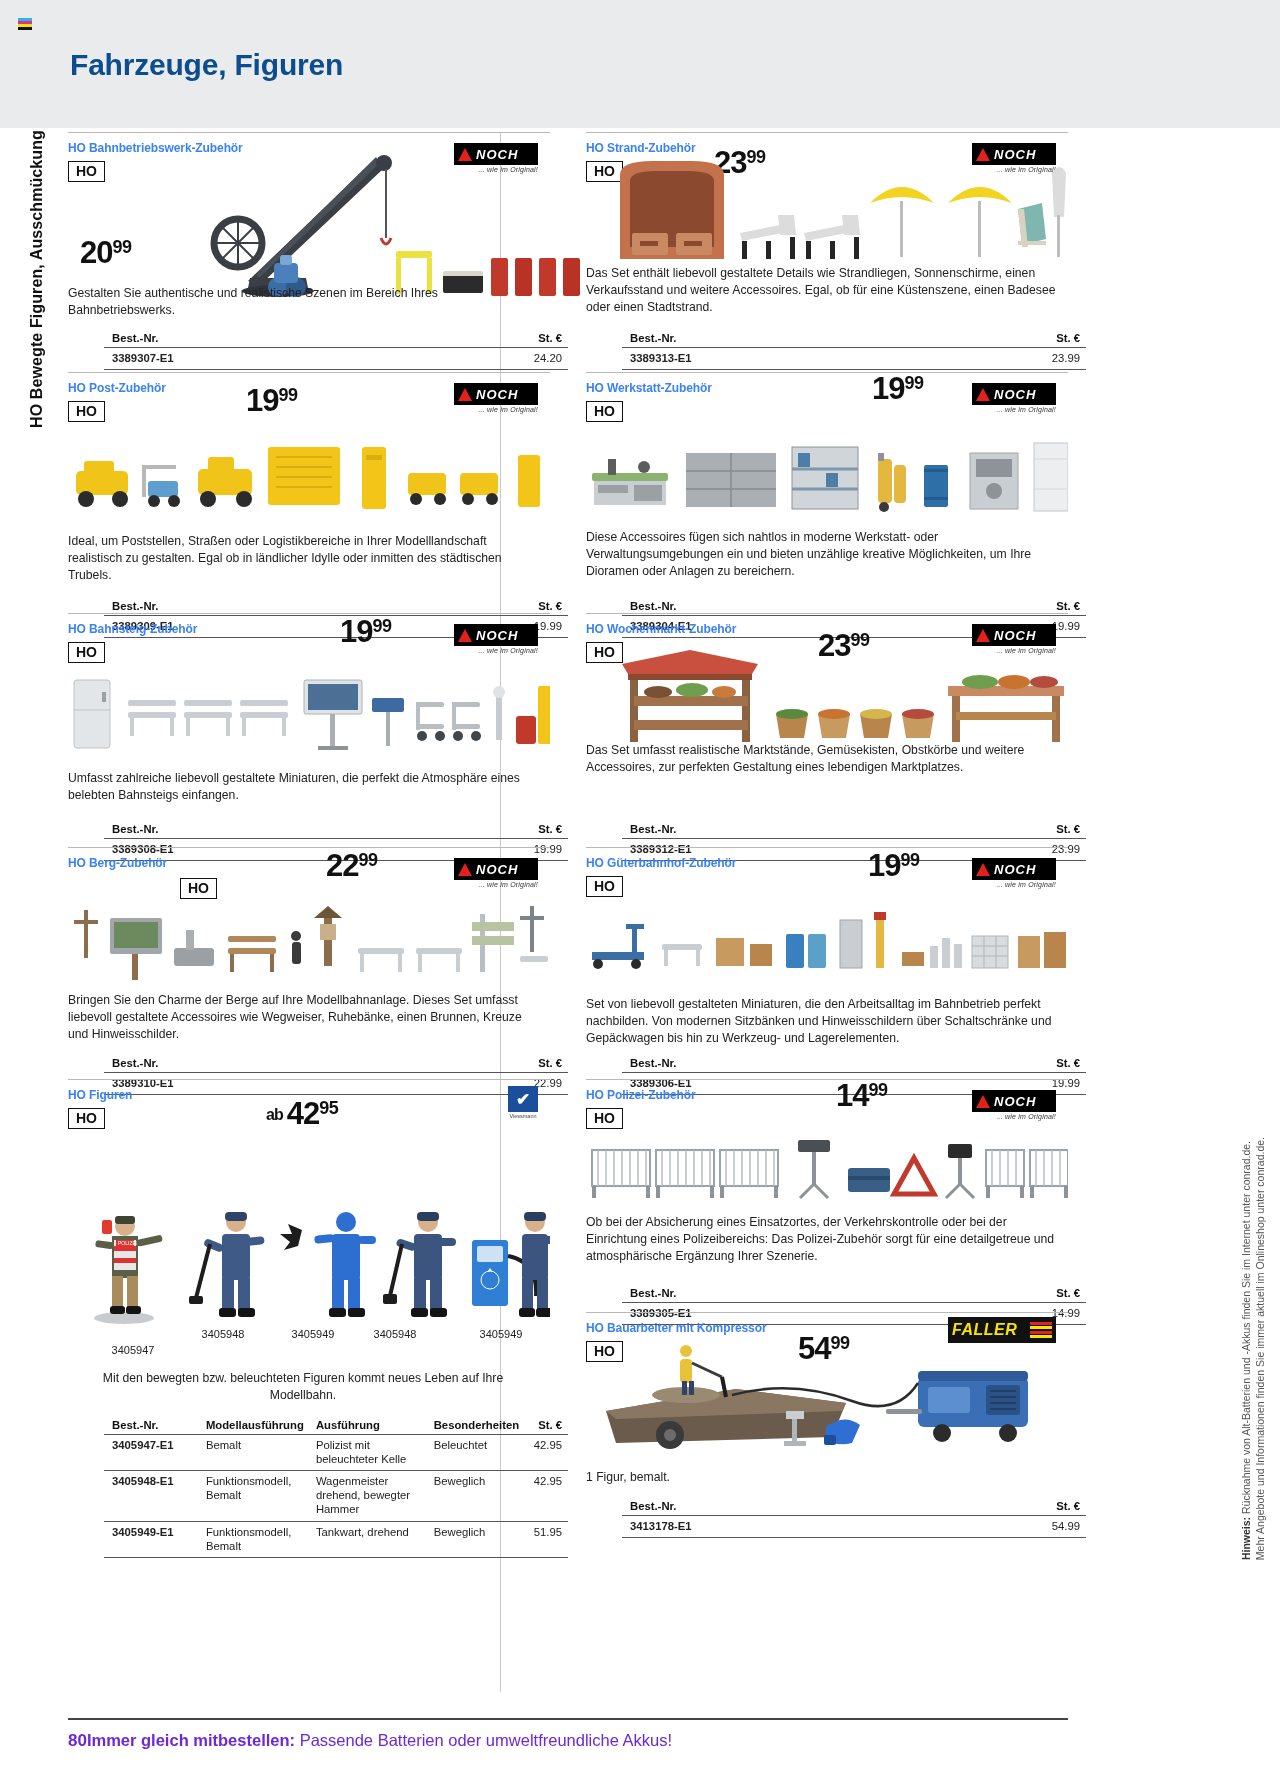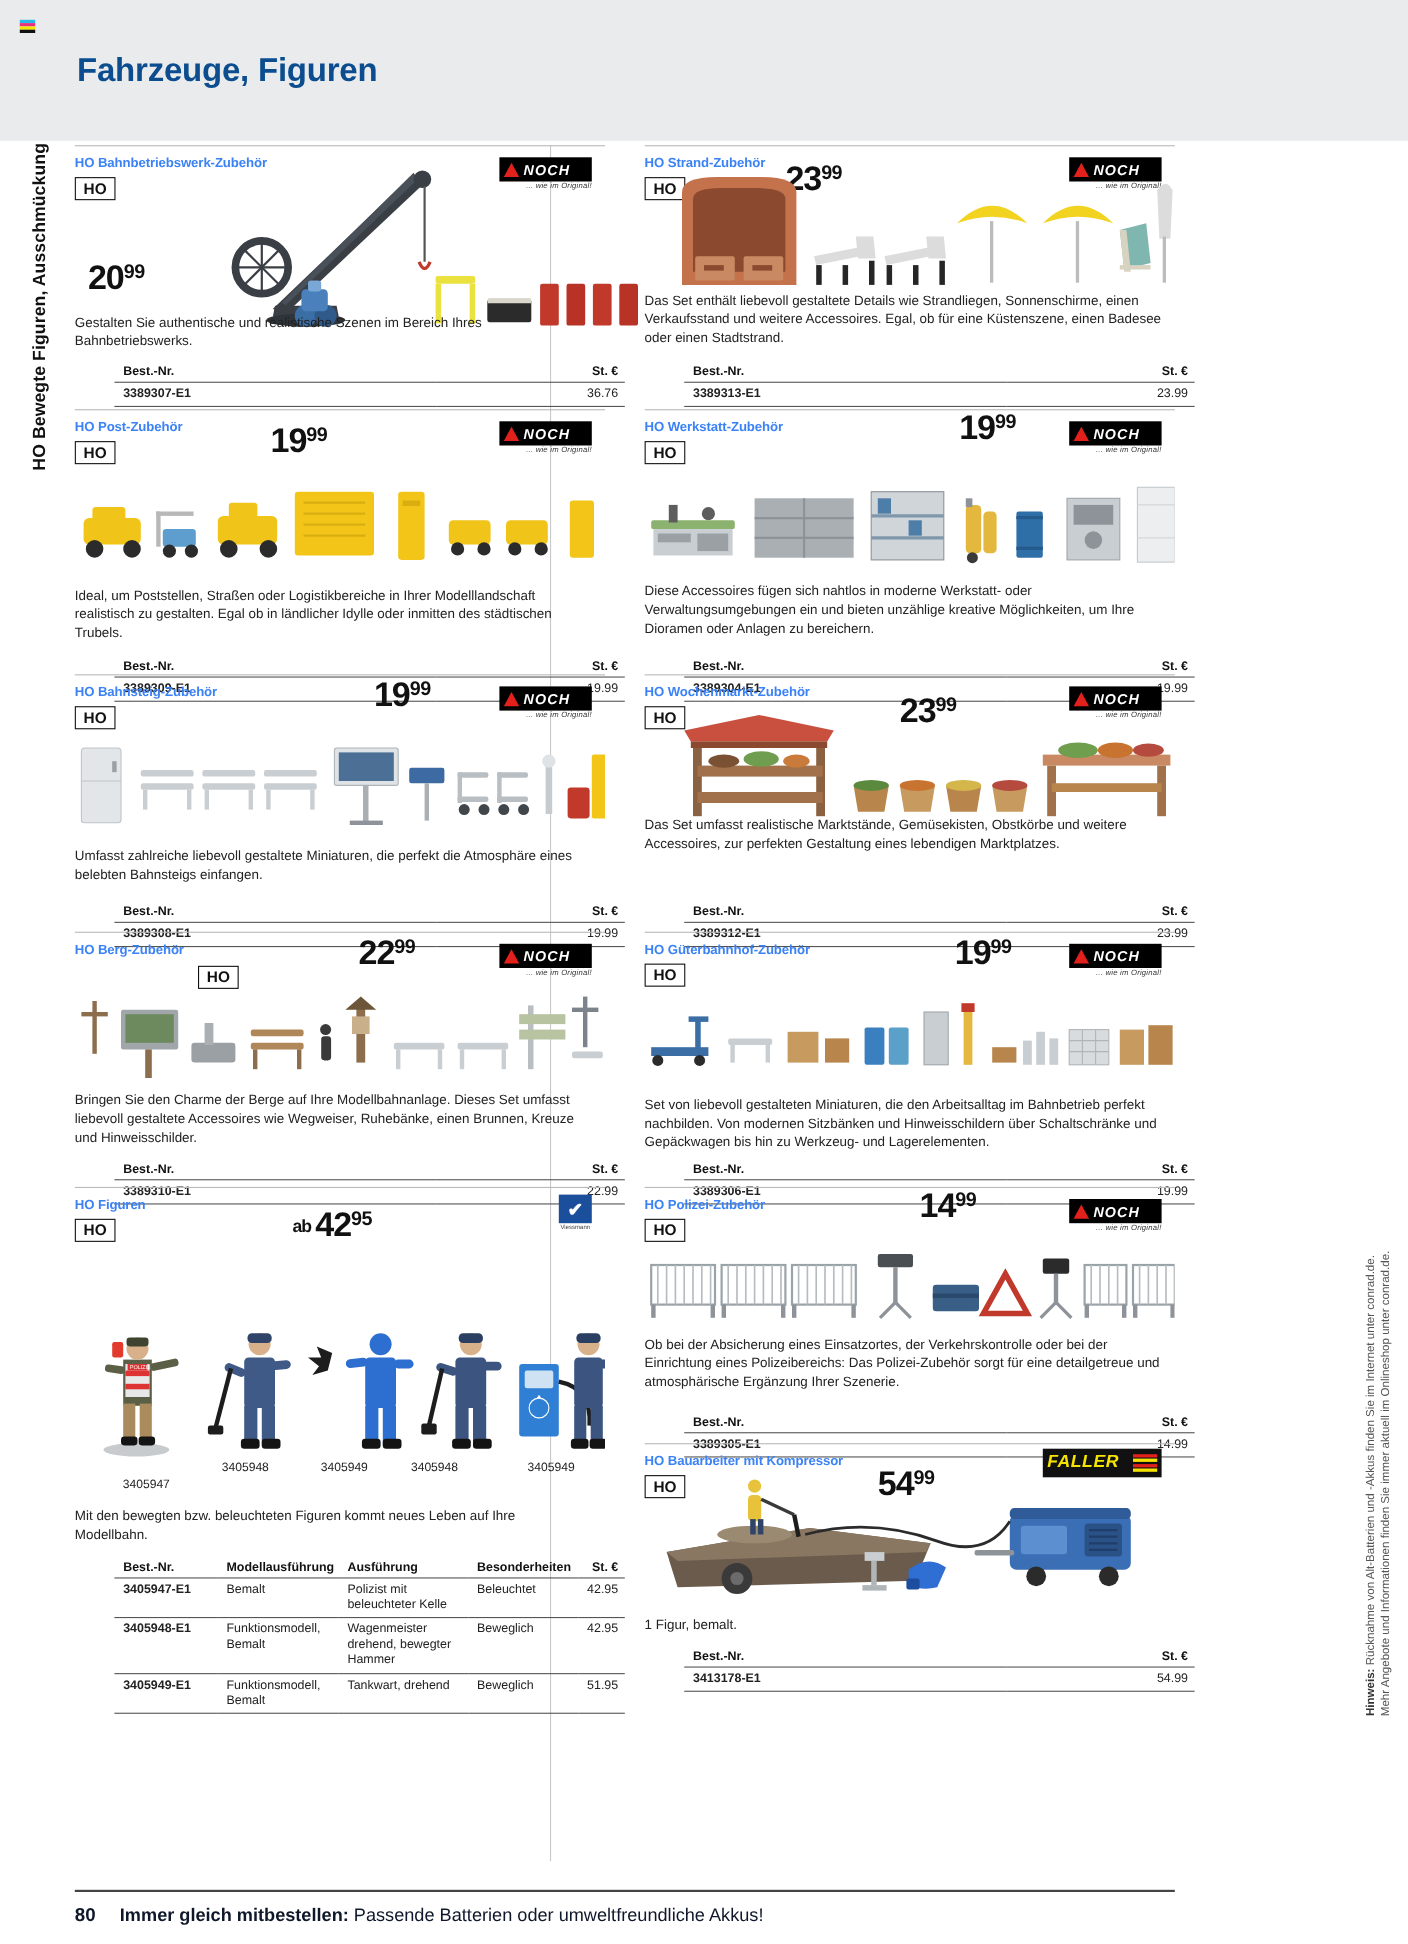--- a/index.html
+++ b/index.html
@@ -143,21 +143,21 @@
   .cap { position:absolute; font-size:11px; color:#222; text-align:center; }
 
   .photo-area { position: relative; overflow: hidden; }
 
   
   .footer-rule {
     position:absolute; left: 68px; top: 1718px; width: 1000px; height: 2.4px; background:#444;
   }
   .footer {
     position: absolute; left: 68px; top: 1731px; width: 1100px;
-    font-size: 16.5px; color: #0f172a; display: flex; align-items: baseline; gap: 22px;
+    font-size: 16.5px; color: #6d28d9; display: flex; align-items: baseline; 
   }
   .footer .pg { font-weight: bold; font-size: 17px; }
   .footer .msg b { font-weight: bold; }
 </style>
 </head>
 <body>
 
 <div class="page">
 
   <div class="header-band">
@@ -243,21 +243,21 @@
         </div>
         <div class="p-desc" style="position:absolute;left:0;top:148px;width:470px;">Gestalten Sie authentische und realistische Szenen im Bereich Ihres Bahnbetriebswerks.</div>
         <table class="ord indent" style="position:absolute;left:18px;top:190px;width:464px;">
           <tbody>
               <tr>
                 <th>Best.-Nr.</th>
                 <th class="r">St. €</th>
               </tr>
           <tr>
                 <td class="bn">3389307-E1</td>
-                <td class="r">36.76</td>
+                <td class="r">24.20</td>
               </tr>
         </tbody>
           </table>
       </div>
 
       <div class="product" style="height:241px;">
         <div class="p-title">HO Post-Zubehör</div>
         <div class="scale-badge">HO</div>
         <div class="brand">
           <div class="brand-noch">
@@ -572,21 +572,21 @@
 
         
         <div style="position:absolute;left:0;top:248px;width:482px;">
           <span class="cap" style="left:20px;width:90px;margin-top:16px;">3405947</span>
           <span class="cap" style="left:110px;width:90px;">3405948</span>
           <span class="cap" style="left:200px;width:90px;">3405949</span>
           <span class="cap" style="left:282px;width:90px;">3405948</span>
           <span class="cap" style="left:388px;width:90px;">3405949</span>
         </div>
 
-        <div class="p-desc" style="position:absolute;left:0;top:286px;width:470px;">Mit den bewegten bzw. beleuchteten Figuren kommt neues Leben auf Ihre Modellbahn.</div>
+        <div class="p-desc" style="position:absolute;left:0;top:286px;width:470px;text-align:center;">Mit den bewegten bzw. beleuchteten Figuren kommt neues Leben auf Ihre Modellbahn.</div>
 
         <table class="ord indent" style="position:absolute;left:18px;top:330px;width:464px;">
           <tbody>
               <tr>
             <th style="width:94px;">Best.-Nr.</th>
             <th style="width:110px;">Modellausführung</th>
             <th style="width:118px;">Ausführung</th>
             <th style="width:100px;">Besonderheiten</th>
             <th class="r">St. €</th>
           </tr>

